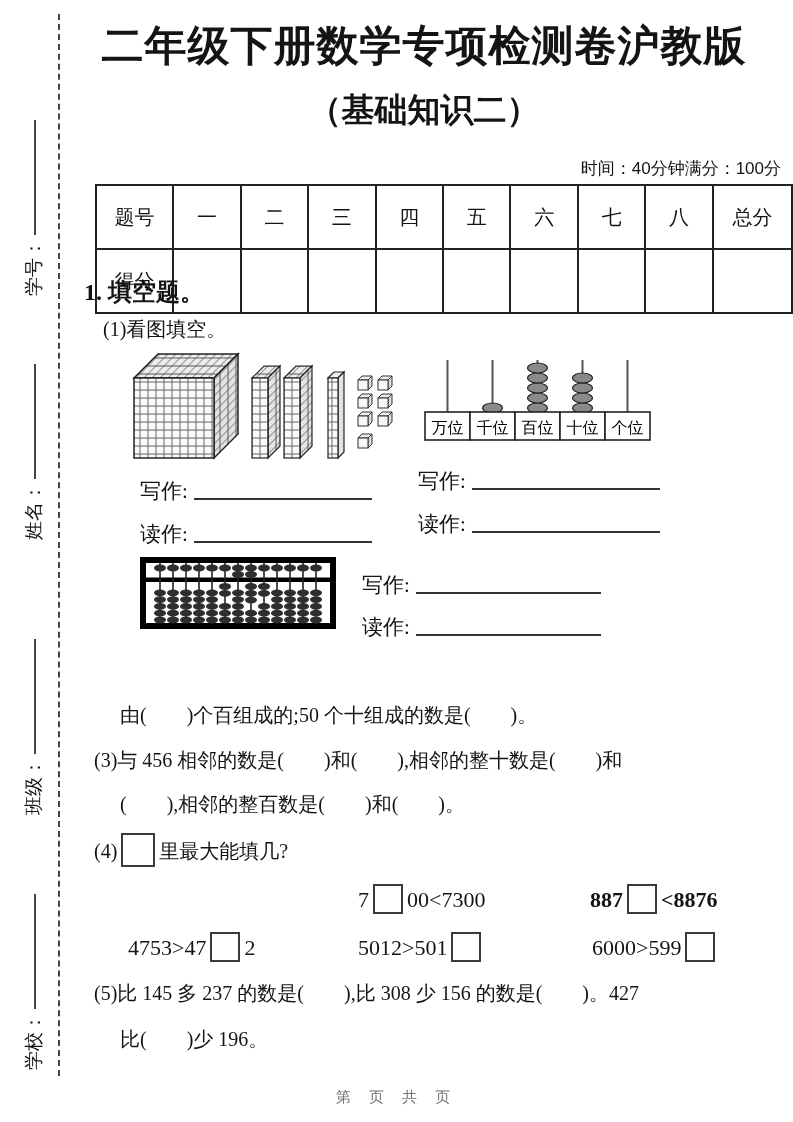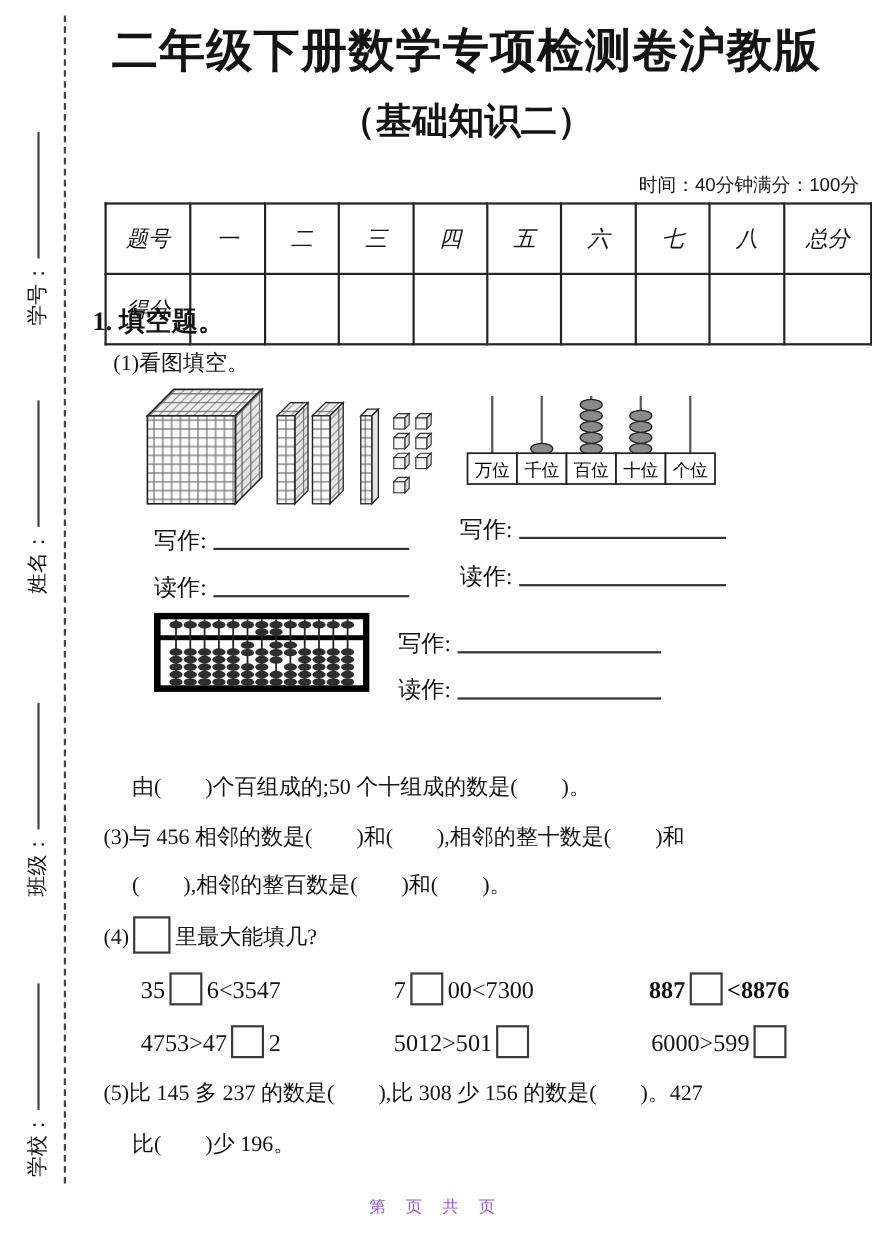--- a/index.html
+++ b/index.html
@@ -11,35 +11,35 @@
               transform:rotate(-90deg);font-size:19px;font-family:"Liberation Serif",serif;}
   .seal-line{display:inline-block;width:115px;height:1px;border-bottom:2px solid #444;margin-left:4px;}
   
   .title{position:absolute;left:62px;top:18px;width:724px;text-align:center;
          font-family:"Liberation Sans",sans-serif;font-weight:700;font-size:42px;letter-spacing:1px;}
   .subtitle{position:absolute;left:62px;top:88px;width:724px;text-align:center;
          font-family:"Liberation Sans",sans-serif;font-weight:700;font-size:33px;}
   .time-note{position:absolute;top:157px;right:12px;font-family:"Liberation Sans",sans-serif;font-size:17px;}
   
   table.score{position:absolute;left:95px;top:184px;border-collapse:collapse;}
-  table.score td{border:2px solid #222;height:38px;text-align:center;font-size:20px;padding:12px;font-style:italic;}
+  table.score td{border:2px solid #222;height:38px;text-align:center;font-size:20px;padding:12px;}
   td.c-label{width:84px;} td.c-q{width:64px;} td.c-total{width:88px;}
   
   .h1{position:absolute;left:84px;top:276px;font-size:24px;font-weight:700;}
   .qline{position:absolute;font-size:20px;white-space:pre;}
   .wr{position:absolute;font-size:21px;white-space:nowrap;}
   .wr-line{display:inline-block;height:1px;border-bottom:2px solid #333;vertical-align:-2px;margin-left:6px;}
   .figure{position:absolute;}
   
   .sq{display:inline-block;width:26px;height:26px;border:2px solid #3a3a3a;vertical-align:-7px;margin:0 4px;background:#fff;}
   .sq-big{width:30px;height:30px;vertical-align:-9px;}
   .q4item{position:absolute;font-size:22px;white-space:nowrap;}
   
   .footer{position:absolute;left:0;top:1088px;width:100%;text-align:center;
-          font-family:"Liberation Sans",sans-serif;font-size:15px;letter-spacing:7px;color:#8b5cf6;}
+          font-family:"Liberation Sans",sans-serif;font-size:15px;letter-spacing:7px;color:#737373;}
 </style>
 </head>
 <body>
 
 <div class="page">
 
   <div class="seal-dash"></div>
   <div class="seal-field" style="left:-76px;top:173px;">
     <span>学号：</span>
       <span class="seal-line"></span>
@@ -321,21 +321,20 @@
     <span>读作:</span><span class="wr-line" style="width:185px;"></span>
   </div>
 
   <div class="qline" style="left:120px;top:702px;">由(        )个百组成的;50 个十组成的数是(        )。</div>
 
   <div class="qline" style="left:94px;top:747px;">(3)与 456 相邻的数是(        )和(        ),相邻的整十数是(        )和</div>
   <div class="qline" style="left:120px;top:791px;">(        ),相邻的整百数是(        )和(        )。</div>
 
   <div class="qline" style="left:94px;top:833px;"><span>(4)</span><span class="sq sq-big"></span><span>里最大能填几?</span></div>
 
-  <div class="q4item" style="left:128px;top:884px;"><span>35</span><span class="sq"></span><span>6&lt;3547</span></div>
   <div class="q4item" style="left:358px;top:884px;"><span>7</span><span class="sq"></span><span>00&lt;7300</span></div>
   <div class="q4item" style="left:590px;top:884px;font-weight:bold;"><span>887</span><span class="sq"></span><span>&lt;8876</span></div>
   <div class="q4item" style="left:128px;top:932px;"><span>4753&gt;47</span><span class="sq"></span><span>2</span></div>
   <div class="q4item" style="left:358px;top:932px;"><span>5012&gt;501</span><span class="sq"></span><span></span></div>
   <div class="q4item" style="left:592px;top:932px;"><span>6000&gt;599</span><span class="sq"></span><span></span></div>
 
   <div class="qline" style="left:94px;top:980px;">(5)比 145 多 237 的数是(        ),比 308 少 156 的数是(        )。427</div>
   <div class="qline" style="left:120px;top:1026px;">比(        )少 196。</div>
 
   <div class="footer">第 页 共 页</div>

